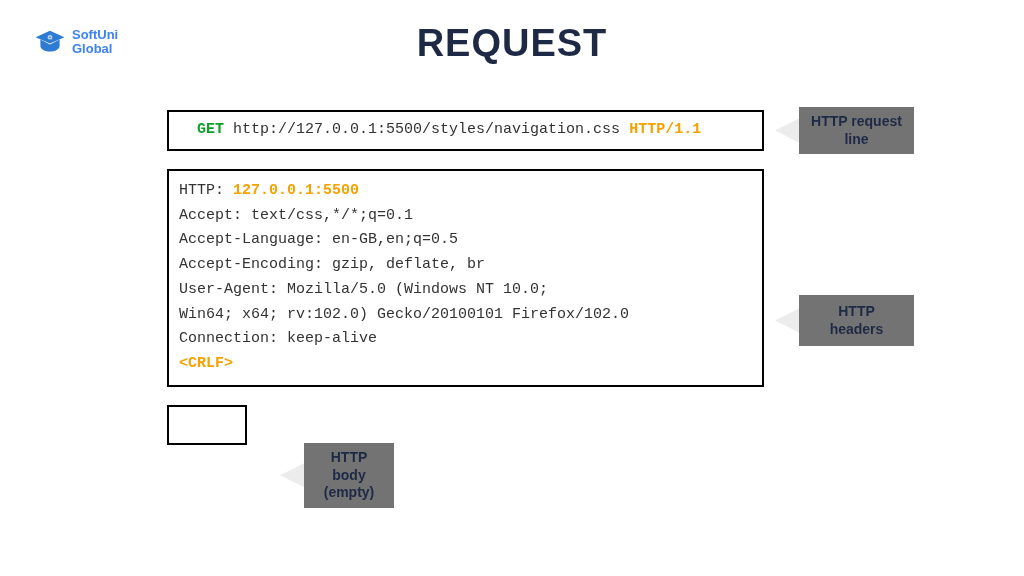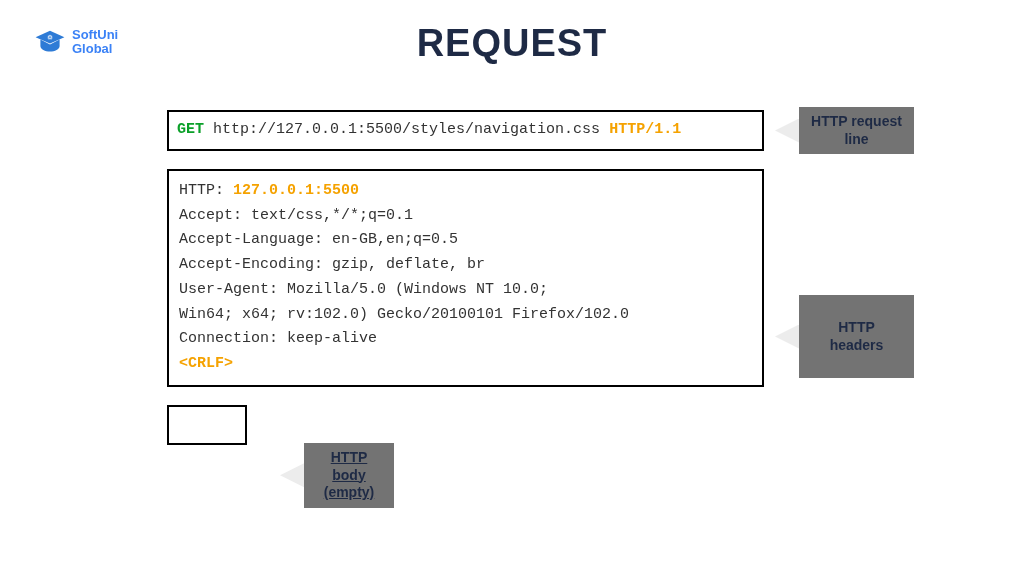--- a/index.html
+++ b/index.html
@@ -46,21 +46,21 @@
       position: absolute;
       top: 110px;
       left: 167px;
     }
     .box {
       border: 2px solid #000;
       background: #fff;
       font-family: "Courier New", Courier, monospace;
       font-size: 15px;
       color: #333;
-      padding: 6px 8px;
+      padding: 6px 28px;
       line-height: 1.65;
     }
     .reqline-box {
       width: 597px;
       white-space: nowrap;
     }
     .headers-box {
       width: 597px;
       margin-top: 18px;
       padding: 8px 10px;
@@ -89,23 +89,23 @@
       color: #1e2a45;
       font-weight: 700;
       font-size: 14px;
       padding: 6px 12px;
       text-align: center;
       line-height: 1.25;
     }
     .callout-reqline { top: 107px; left: 775px; }
     .callout-reqline .callout-label { width: 115px; }
     .callout-headers { top: 295px; left: 775px; }
-    .callout-headers .callout-label { width: 115px; padding: 24px 12px; }
+    .callout-headers .callout-label { width: 115px; padding: 8px 12px; }
     .callout-body { top: 443px; left: 280px; }
-    .callout-body .callout-label { width: 90px; padding: 6px 10px; text-decoration: underline; }
+    .callout-body .callout-label { width: 90px; padding: 6px 10px; }
   </style>
 </head>
 <body>
 
 <div class="logo">
   <span class="logo-icon">
     <svg viewBox="0 0 40 40" width="32" height="32">
       <path d="M20 6 L38 14 L20 22 L2 14 Z" fill="#2e7bd6"></path>
       <path d="M8 17 L8 25 C8 29 14 32 20 32 C26 32 32 29 32 25 L32 17 L20 23 Z" fill="#2e7bd6"></path>
       <circle cx="20" cy="14" r="3.2" fill="#fff" stroke="#2e7bd6" stroke-width="1"></circle>

